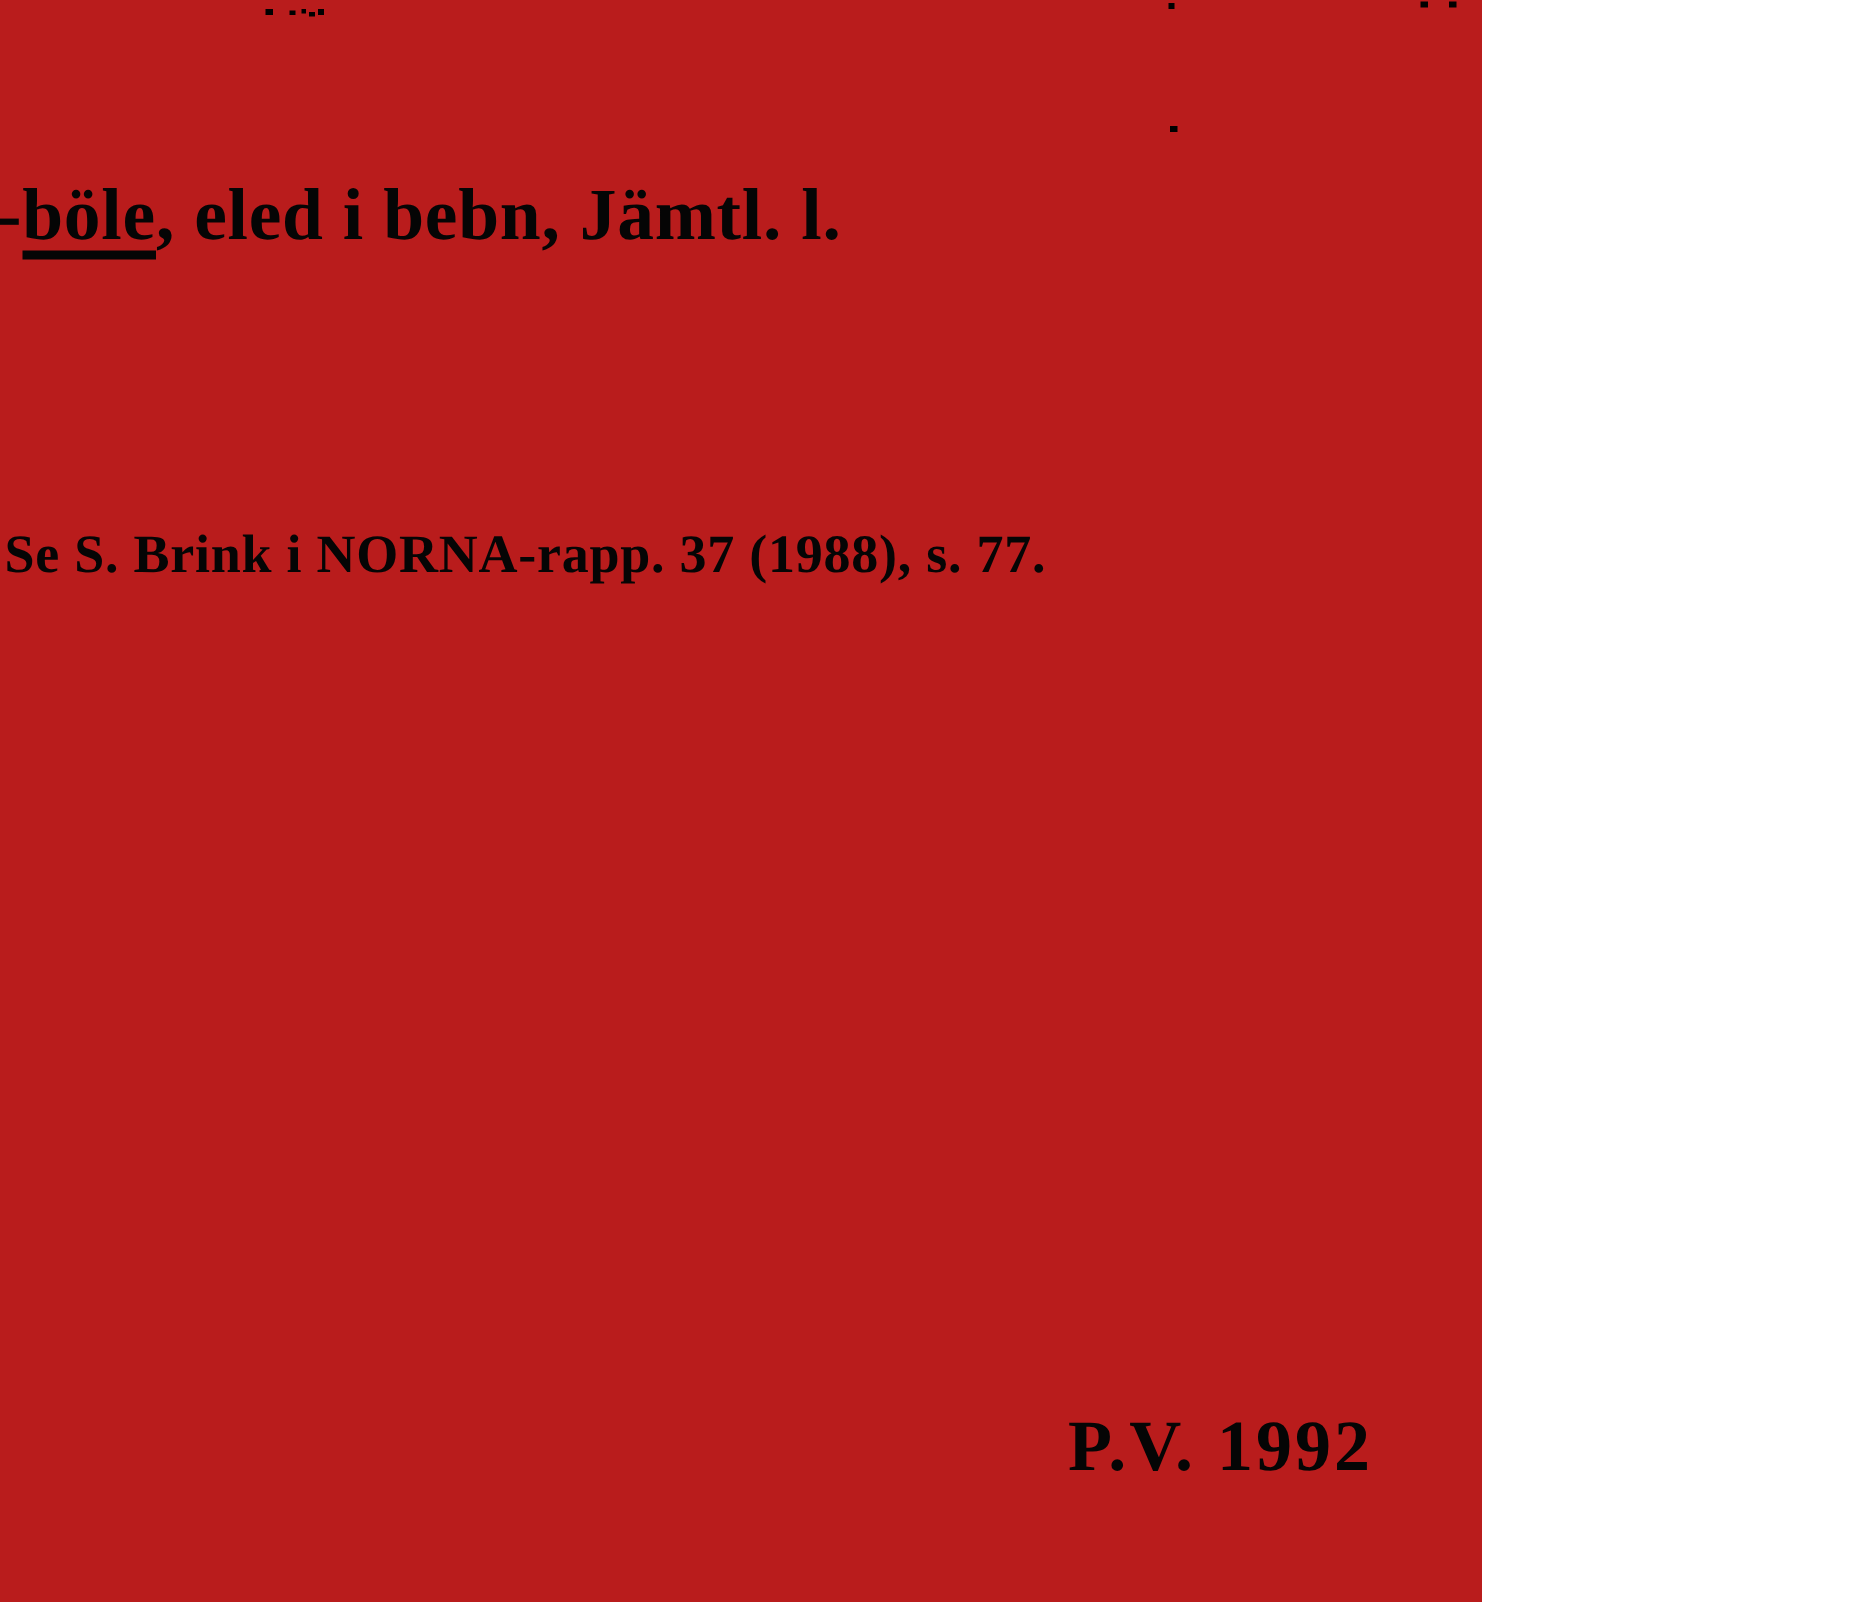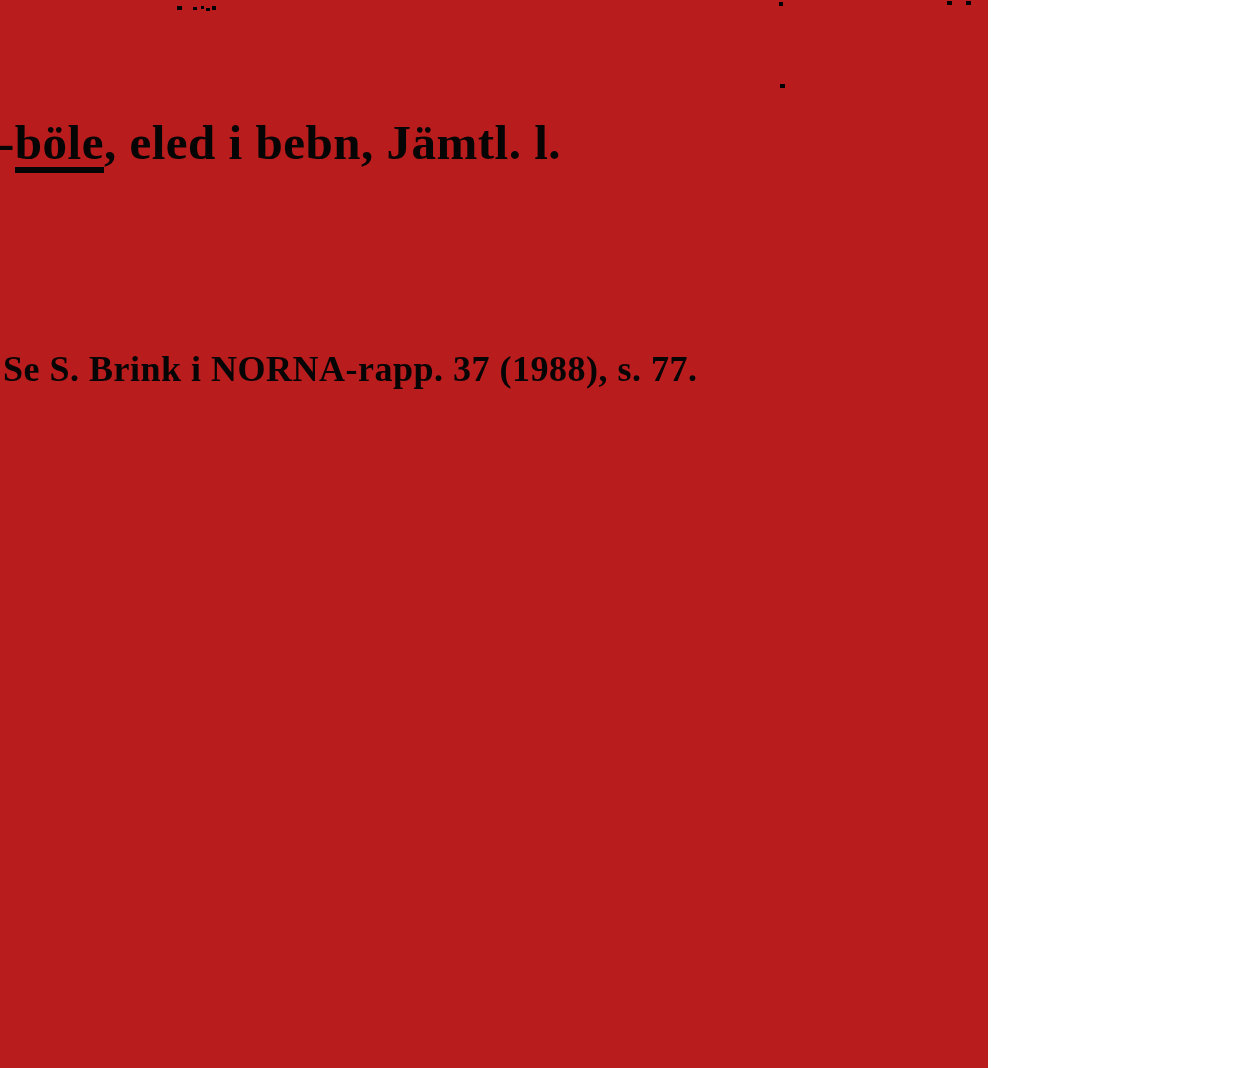--- a/index.html
+++ b/index.html
@@ -94,20 +94,21 @@
   <div class="speckle" style="left:947px; top:1px;  width:5px; height:4px;"></div>
   <div class="speckle" style="left:966px; top:1px;  width:5px; height:4px;"></div>
   <div class="speckle" style="left:780px; top:84px; width:5px; height:4px;"></div>
 
   <div class="textline headword-line">
     <span>-</span><span class="headword-underlined">böle</span><span>, eled i bebn, Jämtl. l.</span>
   </div>
 
   <div class="textline reference-line">Se S. Brink i NORNA-rapp. 37 (1988), s. 77.</div>
 
+  <div class="textline signature-line">P.V. 1992</div>
 
   <div class="reg-cross reg-cross-top">
     <div class="bar-h"></div>
     <div class="bar-v"></div>
   </div>
 
   <div class="reg-cross reg-cross-bottom">
     <div class="bar-h"></div>
     <div class="bar-v"></div>
   </div>

